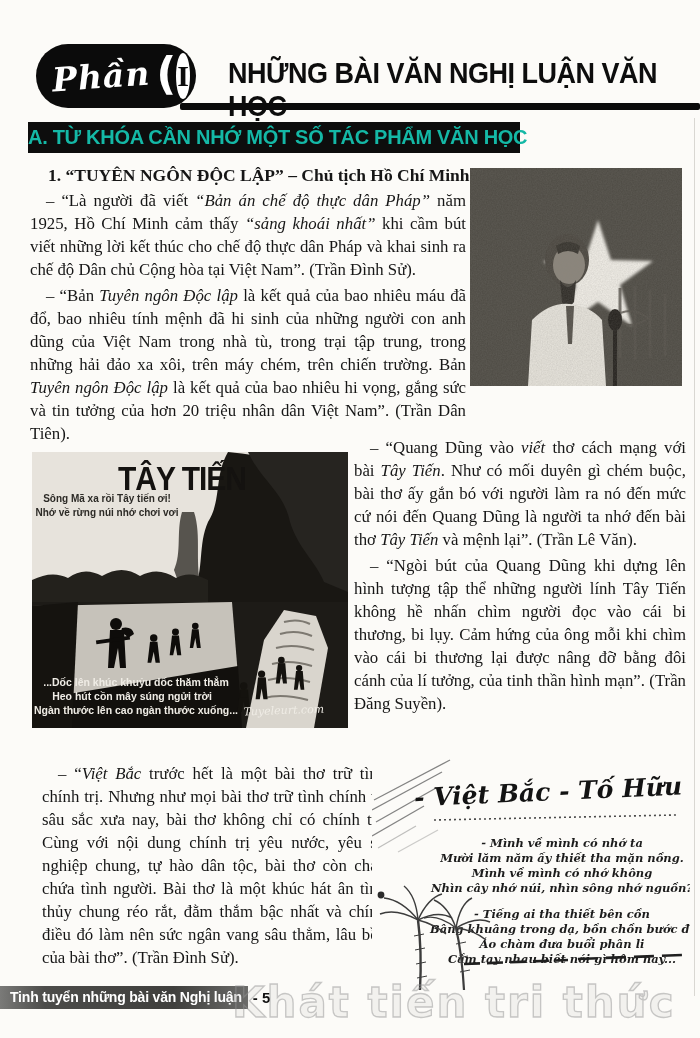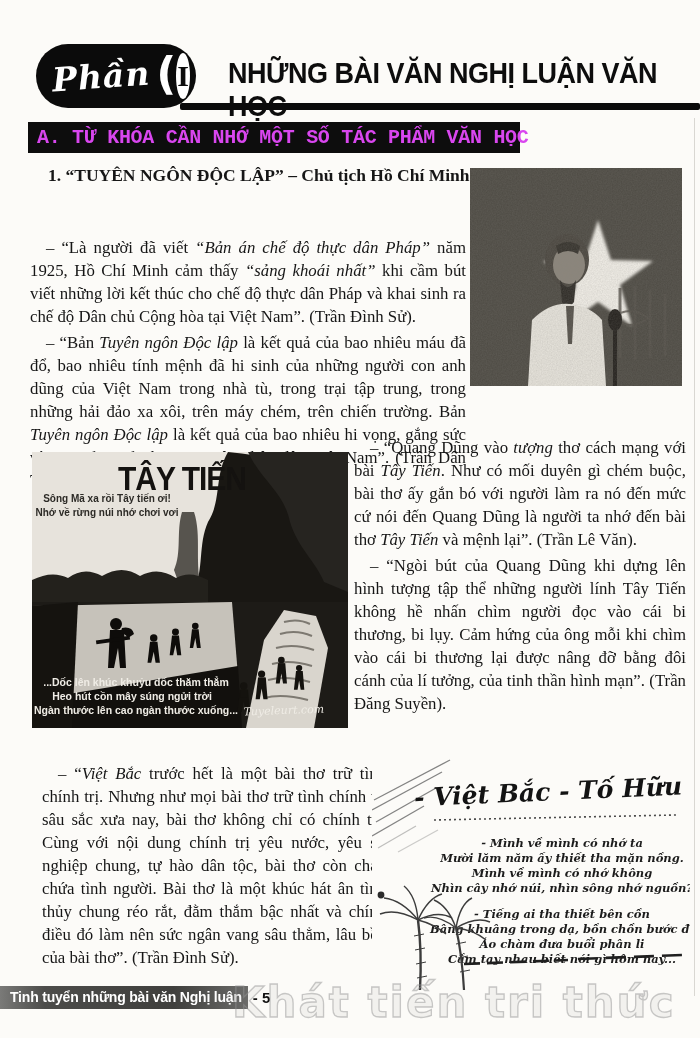--- a/index.html
+++ b/index.html
@@ -13,29 +13,29 @@
              display:flex;align-items:center;padding:0 6px 0 16px;box-sizing:border-box;}
   #logo-script{color:#fff;font-family:"DejaVu Serif",serif;font-style:italic;font-weight:bold;
                font-size:33px;transform:rotate(-4deg);letter-spacing:1px;}
   #logo-paren{color:#fff;font-size:44px;font-family:"DejaVu Sans",sans-serif;margin:0 0 6px 6px;font-weight:bold;}
   #logo-circle{width:46px;height:46px;background:#fff;border-radius:50%;display:flex;align-items:center;
                justify-content:center;font-family:"Liberation Serif",serif;font-weight:bold;font-size:30px;color:#0b0b0b;}
   #header-title{left:228px;top:57px;width:460px;font-family:"Liberation Sans",sans-serif;
                 font-weight:bold;font-size:27px;letter-spacing:-0.5px;color:#0d0d0d;
                 transform:scaleY(1.08);transform-origin:left top;}
   #header-rule{left:180px;top:103px;width:520px;height:7px;background:#0b0b0b;border-radius:2px;}
-  #section-banner{left:28px;top:122px;width:492px;height:31px;background:#0d0d0d;color:#d946ef;
-                  font-family:Liberation Mono, monospace;font-weight:bold;font-size:20px;
-                  display:flex;align-items:center;padding-left:9px;box-sizing:border-box;
+  #section-banner{left:28px;top:122px;width:492px;height:31px;background:#0d0d0d;color:#14b8a6;
+                  font-family:Liberation Sans, sans-serif;font-weight:bold;font-size:20px;
+                  display:flex;align-items:center;box-sizing:border-box;
                   letter-spacing:-0.3px;white-space:nowrap;}
 
   
   .sec-heading{font-weight:bold;font-size:17.5px;text-indent:18px;white-space:nowrap;}
   .col p{margin:0 0 3px 0;text-align:justify;text-indent:16px;font-size:16.8px;line-height:23px;}
-  #sec1-col{left:30px;top:189px;width:436px;margin-top:47px;}
+  #sec1-col{left:30px;top:189px;width:436px;}
   #sec2-col{left:354px;top:436px;width:332px;}
   #sec3-col{left:42px;top:762px;width:344px;}
   #sec1-heading{left:30px;top:165px;}
   #sec2-heading{left:30px;top:423px;}
   #sec3-heading{left:30px;top:737px;}
 
   
   #hcm-image{left:470px;top:168px;width:212px;height:218px;}
   #taytien-image{left:32px;top:452px;width:316px;height:276px;}
   #vietbac-image{left:372px;top:752px;width:318px;height:240px;}
@@ -194,21 +194,21 @@
       </g>
       <g font-family="Liberation Sans,sans-serif" font-weight="bold" font-size="10.5" fill="#efece5">
         <text x="104" y="234" text-anchor="middle">...Dốc lên khúc khuỷu dốc thăm thẳm</text>
         <text x="100" y="248" text-anchor="middle">Heo hút cồn mây súng ngửi trời</text>
         <text x="104" y="262" text-anchor="middle">Ngàn thước lên cao ngàn thước xuống...</text>
       </g>
       <text x="252" y="262" text-anchor="middle" font-family="DejaVu Serif,serif" font-style="italic" font-size="11" fill="#efece5" transform="rotate(-2 252 262)">Tuyeleurt.com</text>
     </svg>
   </div>
   <div class="abs col" id="sec2-col">
-    <p><span>– “Quang Dũng vào </span><span class="it">tượng</span><span> thơ cách mạng với bài </span><span class="it">Tây Tiến</span><span>. Như có mối duyên gì chém buộc, bài thơ ấy gắn bó với người làm ra nó đến mức cứ nói đến Quang Dũng là người ta nhớ đến bài thơ </span><span class="it">Tây Tiến</span><span> và mệnh lại”. (Trần Lê Văn).</span></p>
+    <p><span>– “Quang Dũng vào </span><span class="it">viết</span><span> thơ cách mạng với bài </span><span class="it">Tây Tiến</span><span>. Như có mối duyên gì chém buộc, bài thơ ấy gắn bó với người làm ra nó đến mức cứ nói đến Quang Dũng là người ta nhớ đến bài thơ </span><span class="it">Tây Tiến</span><span> và mệnh lại”. (Trần Lê Văn).</span></p>
     <p><span>– “Ngòi bút của Quang Dũng khi dựng lên hình tượng tập thể những người lính Tây Tiến không hề nhấn chìm người đọc vào cái bi thương, bi lụy. Cảm hứng của ông mỗi khi chìm vào cái bi thương lại được nâng đỡ bằng đôi cánh của lí tưởng, của tinh thần hình mạn”. (Trần Đăng Suyền).</span></p>
   </div>
 
   <div class="abs col" id="sec3-col">
     <p><span>– “</span><span class="it">Việt Bắc</span><span> trước hết là một bài thơ trữ tình chính trị. Nhưng như mọi bài thơ trữ tình chính trị sâu sắc xưa nay, bài thơ không chỉ có chính trị. Cùng với nội dung chính trị yêu nước, yêu sự nghiệp chung, tự hào dân tộc, bài thơ còn chan chứa tình người. Bài thơ là một khúc hát ân tình thủy chung réo rắt, đằm thắm bậc nhất và chính điều đó làm nên sức ngân vang sâu thẳm, lâu bền của bài thơ”. (Trần Đình Sử).</span></p>
   </div>
   <div class="abs" id="vietbac-image">
     <svg width="318" height="240" viewBox="0 0 318 240">
       <rect width="318" height="240" fill="#fcfbf8"></rect>
       <g stroke="#6f6f6f" stroke-width="1.3" opacity="0.85">

